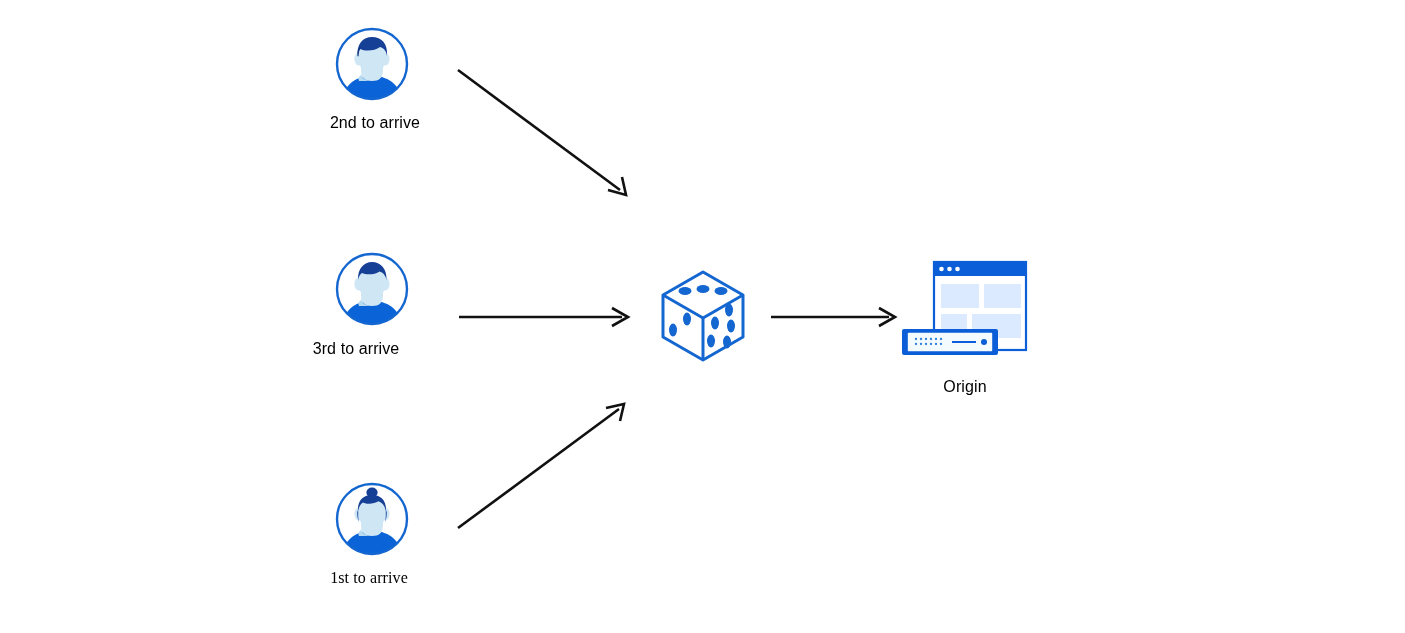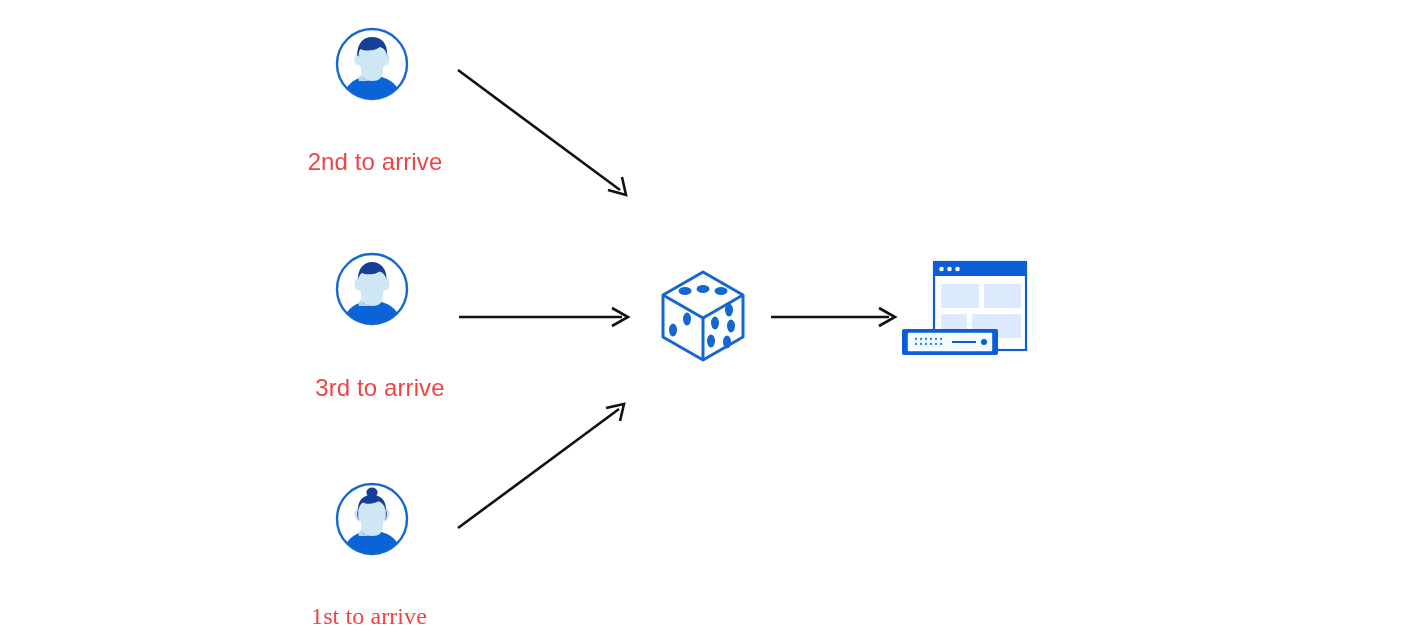--- a/index.html
+++ b/index.html
@@ -18,25 +18,24 @@
     overflow: hidden;
   }
   .node {
     position: absolute;
   }
   .node-label {
     position: absolute;
     width: 240px;
     text-align: center;
     font-family: "Liberation Sans", sans-serif;
-    font-size: 24px;
-    color: #ef4444;
+    font-size: 16px;
+    color: #000000;
     letter-spacing: 0.1px;
     white-space: nowrap;
-    margin-top: 34px;
   }
   .avatar-wrap { width: 76px; height: 76px; }
   .dice-wrap   { width: 92px; height: 96px; }
   .origin-wrap { width: 132px; height: 100px; }
   svg { display: block; overflow: visible; }
   .arrow-layer {
     position: absolute;
     left: 0; top: 0;
     width: 1405px; height: 633px;
     pointer-events: none;
@@ -110,21 +109,21 @@
         <ellipse cx="24.6" cy="33" rx="4.2" ry="6.4" fill="#cfe6f5"></ellipse>
         <ellipse cx="51.4" cy="33" rx="4.2" ry="6.4" fill="#cfe6f5"></ellipse>
         <ellipse cx="38" cy="31" rx="14" ry="17" fill="#cfe6f5"></ellipse>
         <path d="M24 29 C23.5 17.5 30 11 38 11 C46.5 11 53 17.5 52.5 29
                  C51.5 24 49 21.5 45.5 20.5 C41 23.8 32 24.2 28 22
                  C25.8 23.6 24.6 26 24 29 Z" fill="#163f96"></path>
       </g>
       <circle cx="38" cy="38" r="35" fill="none" stroke="#1466d0" stroke-width="2.4"></circle>
     </svg>
   </div>
-  <div class="node-label" style="left:260px; top:340px;">3rd to arrive</div>
+  <div class="node-label" style="left:236px; top:340px;">3rd to arrive</div>
 
   <div class="node avatar-wrap" style="left:334px; top:481px;">
     <svg width="76" height="76" viewBox="0 0 76 76">
       <defs>
         <clipPath id="clipAvC">
             <circle cx="38" cy="38" r="35"></circle>
           </clipPath>
       </defs>
       <circle cx="38" cy="38" r="35" fill="#ffffff"></circle>
       <g clip-path="url(#clipAvC)">
@@ -213,14 +212,15 @@
           <circle cx="28" cy="86" r="1.15"></circle>
             <circle cx="33" cy="86" r="1.15"></circle>
           <circle cx="38" cy="86" r="1.15"></circle>
             <circle cx="43" cy="86" r="1.15"></circle>
         </g>
         <line x1="54" y1="84" x2="78" y2="84" stroke="#0b5ed7" stroke-width="2"></line>
         <circle cx="86" cy="84" r="3" fill="#0b5ed7"></circle>
       </g>
     </svg>
   </div>
+  <div class="node-label" style="left:845px; top:378px;">Origin</div>
 
 </div>
 
 </body></html>

